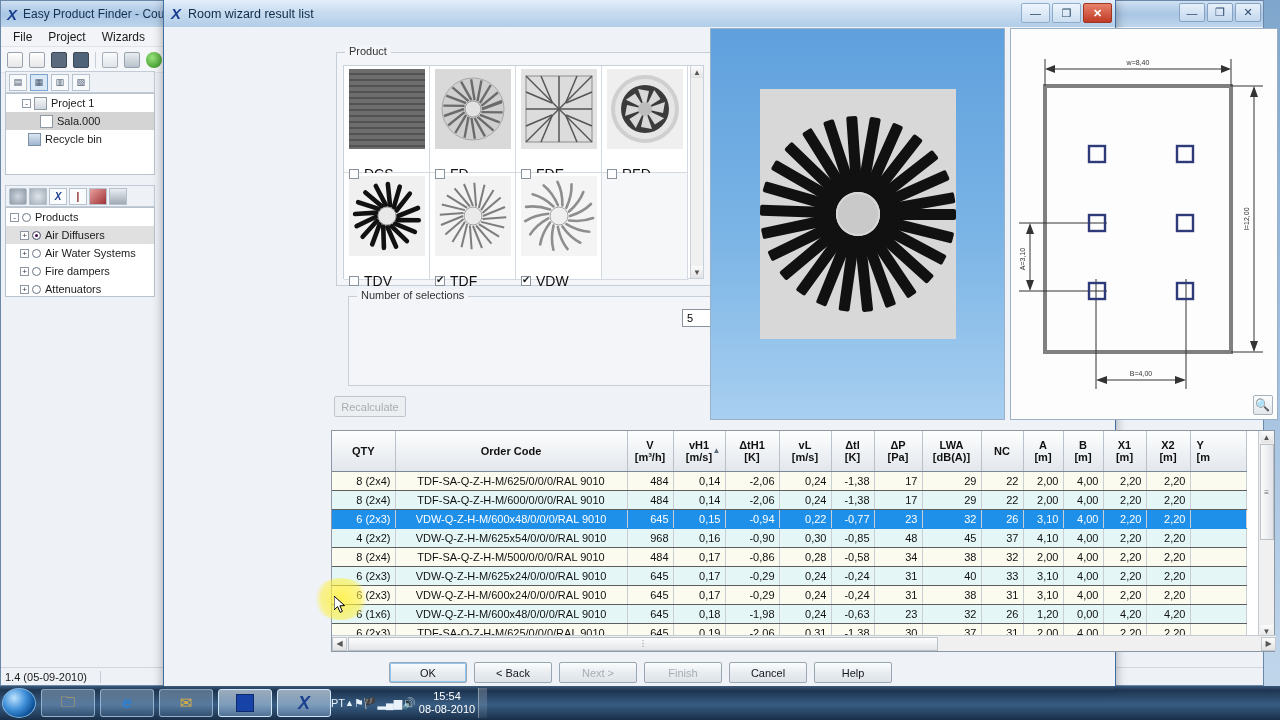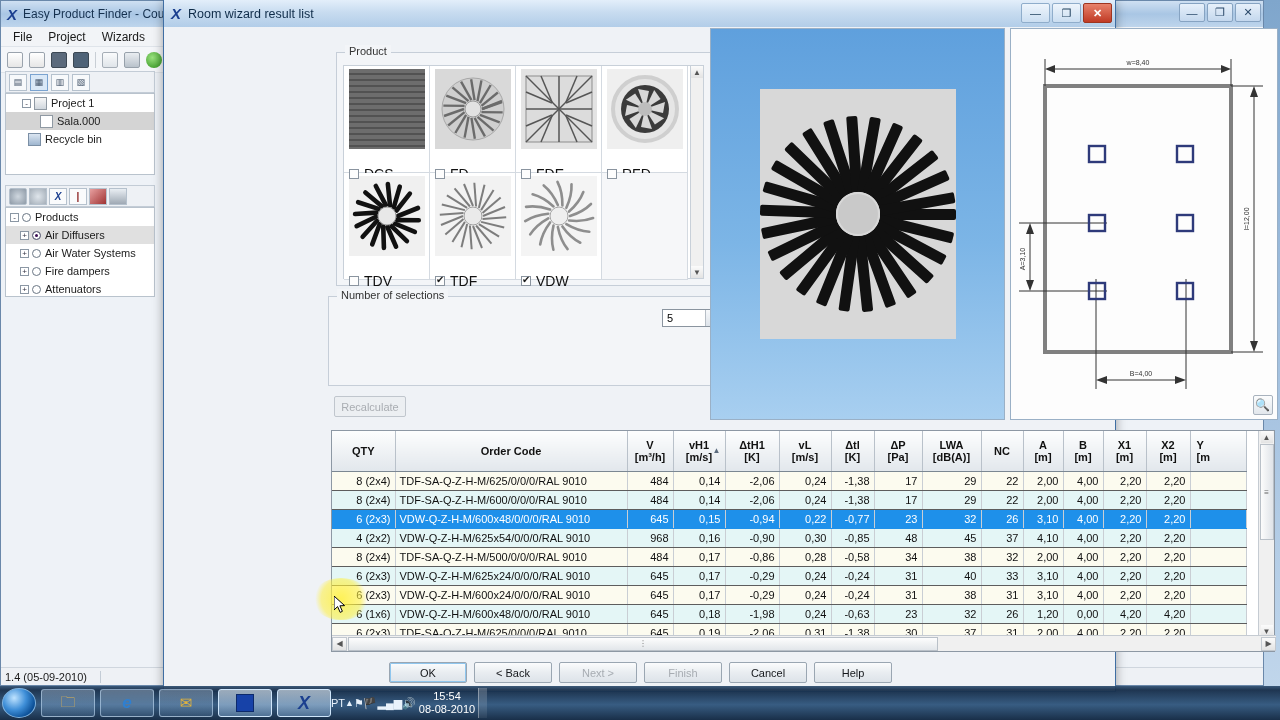--- a/index.html
+++ b/index.html
@@ -125,21 +125,21 @@
   #prodlist{position:absolute;left:6px;top:12px;width:348px;height:214px;background:#fff;border:1px solid #c8d0d9;display:flex;flex-wrap:wrap;align-content:flex-start;}
   .pcard{width:86px;height:107px;border-right:1px solid #d4dae1;border-bottom:1px solid #d4dae1;display:flex;flex-direction:column;align-items:center;padding-top:3px;background:#fff;}
   .pcard.blank{background:#f6f7f9;}
   .pthumb{width:76px;height:80px;background:#e7e7e7;display:flex;align-items:center;justify-content:center;}
   .prow{display:flex;align-items:center;width:100%;padding-left:5px;margin-top:17px;font-size:14px;color:#111;}
   .cbx{width:10px;height:10px;border:1px solid #8a949f;background:#fdfdfd;margin-right:5px;display:inline-block;position:relative;}
   .cbx.checked::after{content:"✔";position:absolute;left:0px;top:-3px;font-size:10px;color:#1b1b1b;}
   #prodscroll{position:absolute;right:6px;top:12px;width:14px;height:214px;background:#f0f0f0;border:1px solid #c8d0d9;display:flex;flex-direction:column;justify-content:space-between;align-items:center;}
   .sbarrow{width:12px;height:12px;display:flex;align-items:center;justify-content:center;font-size:8px;color:#555;background:linear-gradient(180deg,#fbfbfb,#e3e3e3);}
 
-  #grp-numsel{left:164px;top:296px;width:410px;height:90px;}
+  #grp-numsel{left:184px;top:296px;width:410px;height:90px;}
   #numsel-text{position:absolute;left:10px;top:14px;width:290px;font-size:11px;color:#1a1a1a;line-height:14px;}
   #numsel-combo{position:absolute;right:15px;top:12px;width:60px;height:18px;border:1px solid #8a949f;background:#fff;display:flex;align-items:center;}
   #numsel-combo .val{flex:1;padding-left:4px;font-size:11px;}
   #numsel-combo .arr{width:16px;height:16px;border-left:1px solid #b7bec6;background:linear-gradient(180deg,#f7f9fb,#dde3ea);display:flex;align-items:center;justify-content:center;font-size:8px;}
 
   #btn-recalc{position:absolute;left:170px;top:396px;width:72px;height:21px;border:1px solid #c0c6cd;background:#eceff2;color:#a9adb2;font-size:11px;display:flex;align-items:center;justify-content:center;border-radius:2px;}
 
   
   #preview{position:absolute;left:546px;top:28px;width:295px;height:392px;background:linear-gradient(180deg,#5fa0dd 0%,#7cb5e6 55%,#a8cff0 100%);border:1px solid #9ab0c6;}
   #preview-inner{position:absolute;left:49px;top:60px;width:196px;height:250px;background:#d8d8d8;}
@@ -158,21 +158,21 @@
     font-size:11px;line-height:12px;
   }
   table.grid td{
     border-right:1px solid #c9ced4;border-bottom:1px solid #5d5d5d;
     height:19px;padding:0 4px;color:#111;white-space:nowrap;overflow:hidden;
   }
   tr.r-odd td{background:#fcfbef;}
   tr.r-even td{background:#e4f6f6;}
   tr.r-sel td{background:#1e90ea;color:#fff;border-bottom-color:#1e90ea;}
   td.num{text-align:right;}
-  td.code{text-align:left;}
+  td.code{text-align:center;}
   #vscroll{position:absolute;right:0;top:0;width:16px;height:206px;background:#f0f0f0;border-left:1px solid #c5cbd2;display:flex;flex-direction:column;align-items:center;}
   #vscroll .thumb{width:14px;height:96px;background:linear-gradient(90deg,#fcfcfc,#dfe3e8);border:1px solid #b9c0c8;margin-top:1px;display:flex;align-items:center;justify-content:center;font-size:8px;color:#666;}
   #vscroll .spacer{flex:1;}
   #hscroll{position:absolute;left:0;bottom:0;width:944px;height:16px;background:#f0f0f0;border-top:1px solid #c5cbd2;display:flex;align-items:center;}
   #hscroll .harrow{width:15px;height:14px;display:flex;align-items:center;justify-content:center;font-size:8px;color:#555;background:linear-gradient(180deg,#fbfbfb,#e3e3e3);border:1px solid #c2c8cf;}
   #hscroll .hthumb{height:14px;width:590px;margin:0 1px;background:linear-gradient(180deg,#fdfdfd,#e2e6ea);border:1px solid #b9c0c8;display:flex;align-items:center;justify-content:center;font-size:8px;color:#777;}
 
   
   #dlg-buttons{position:absolute;left:0;bottom:8px;width:953px;display:flex;justify-content:center;gap:7px;}
   .dbtn{

